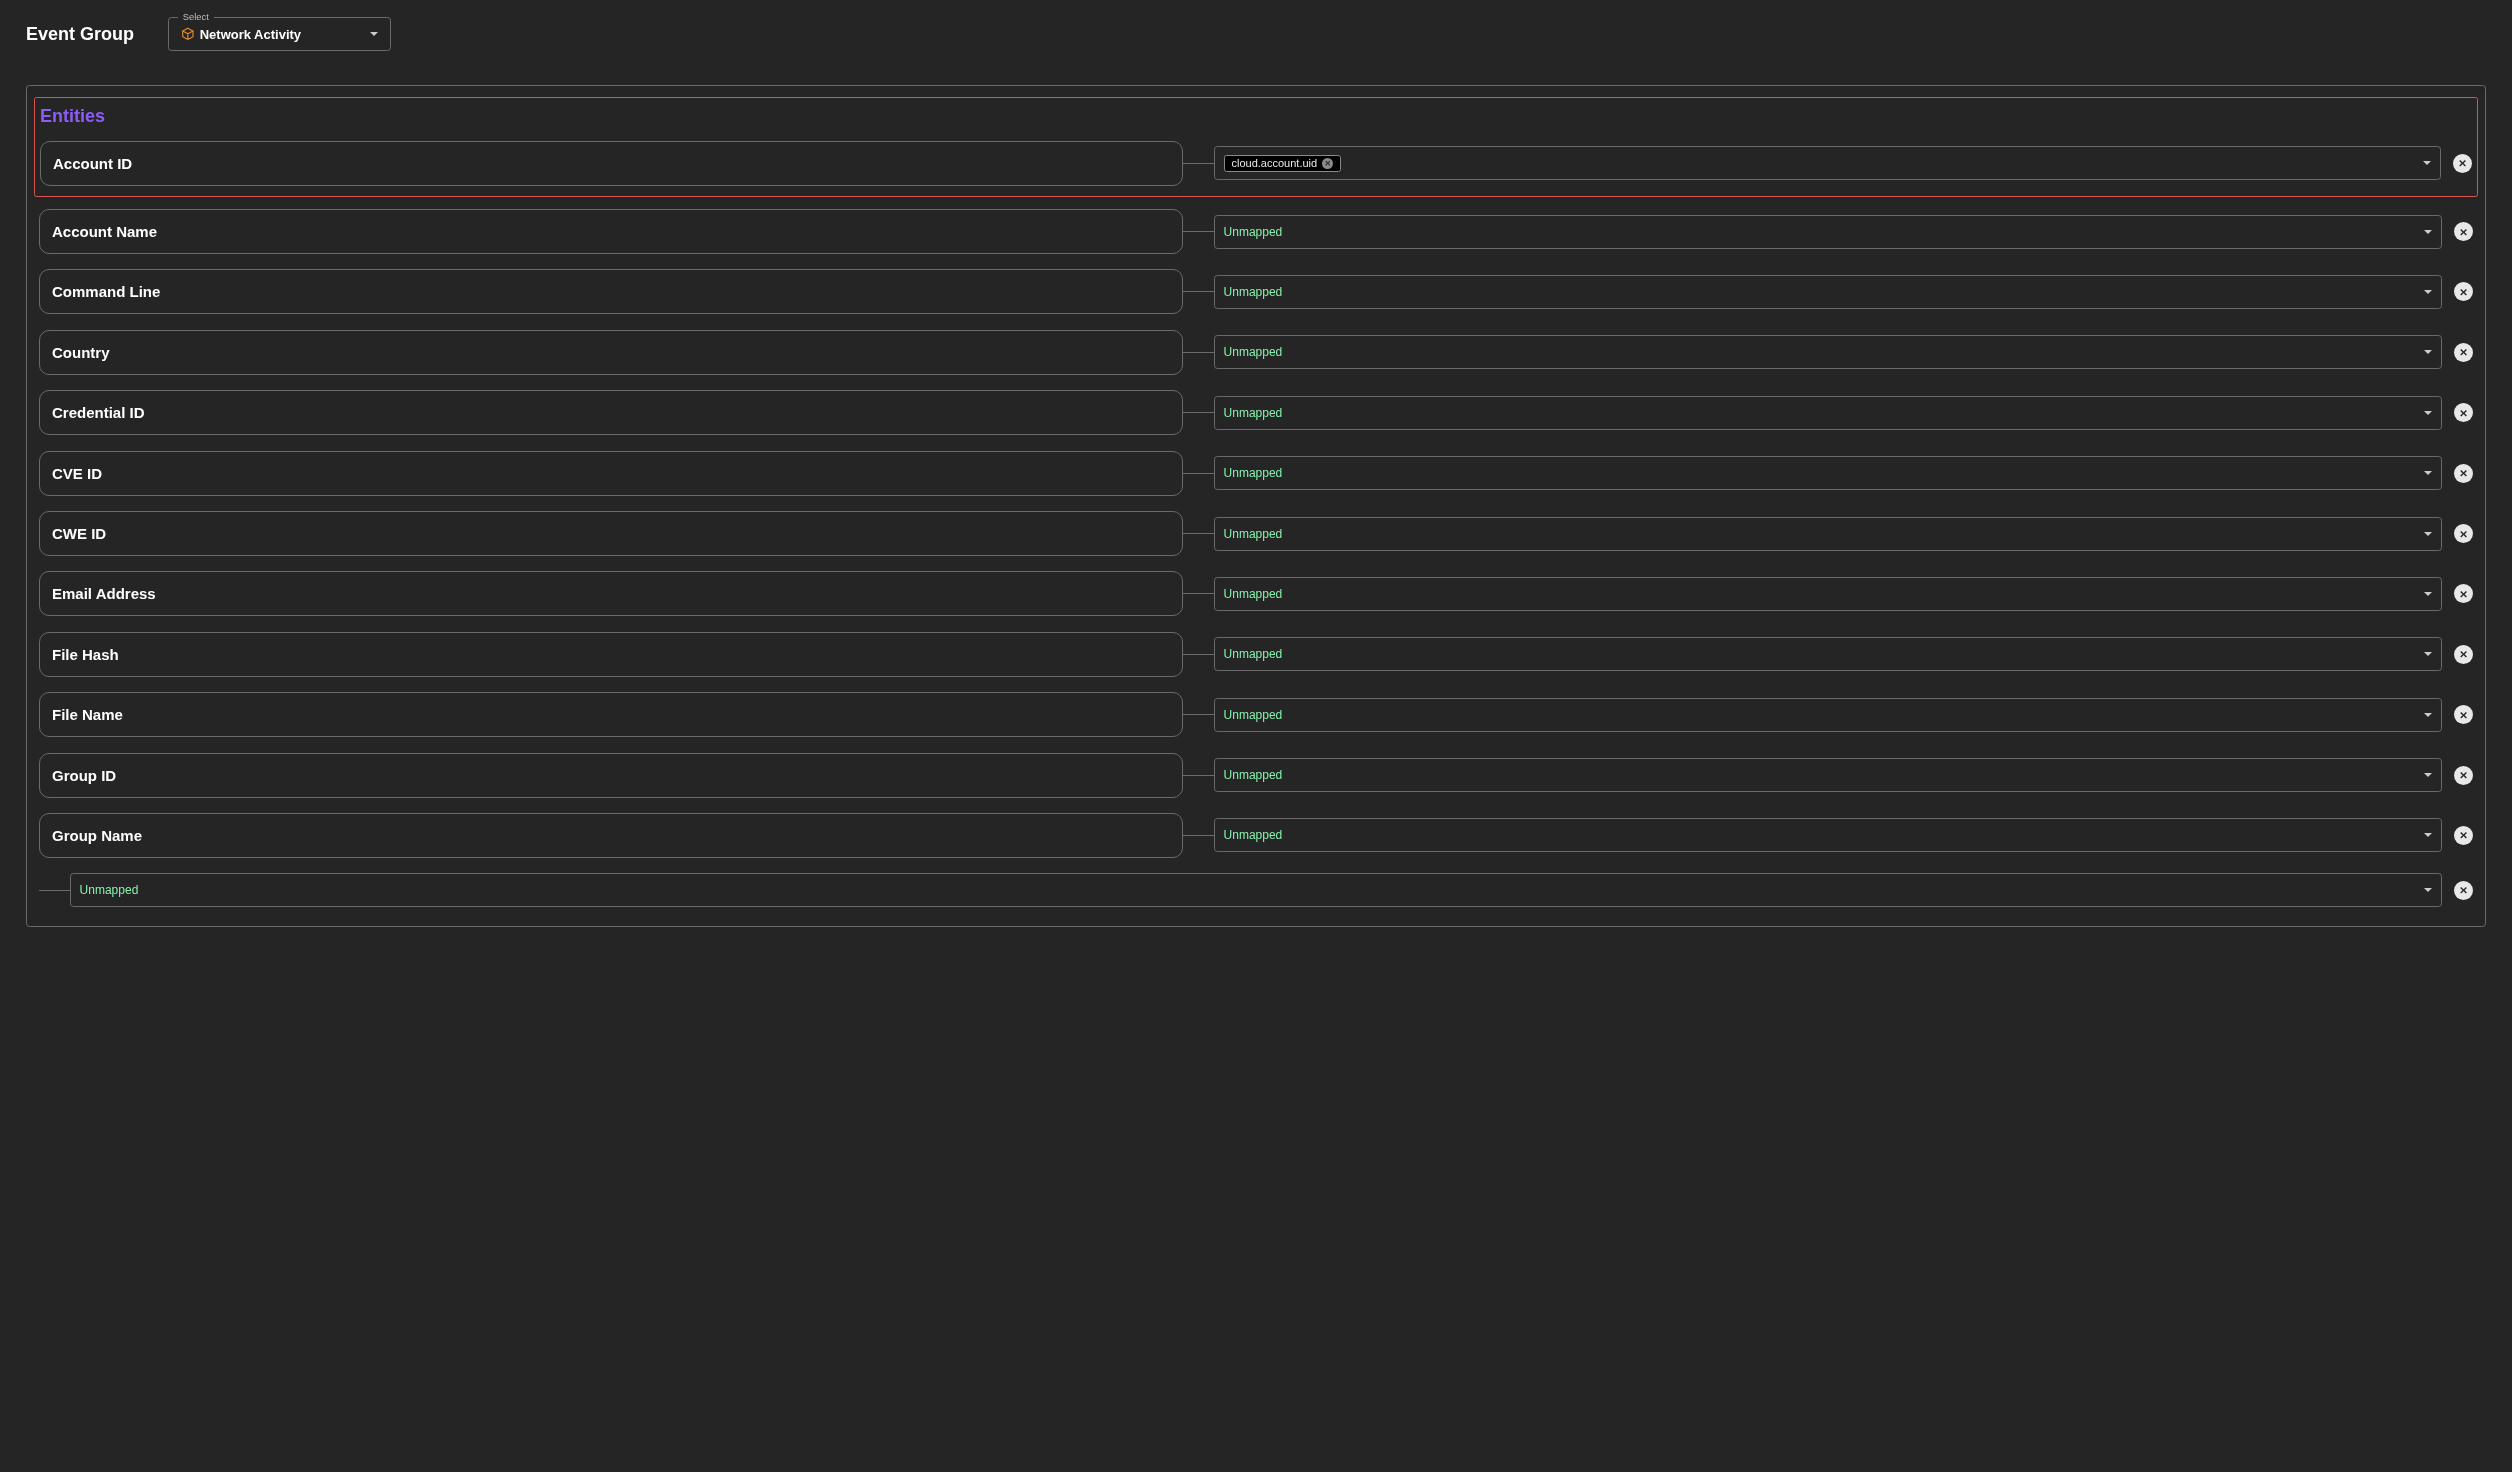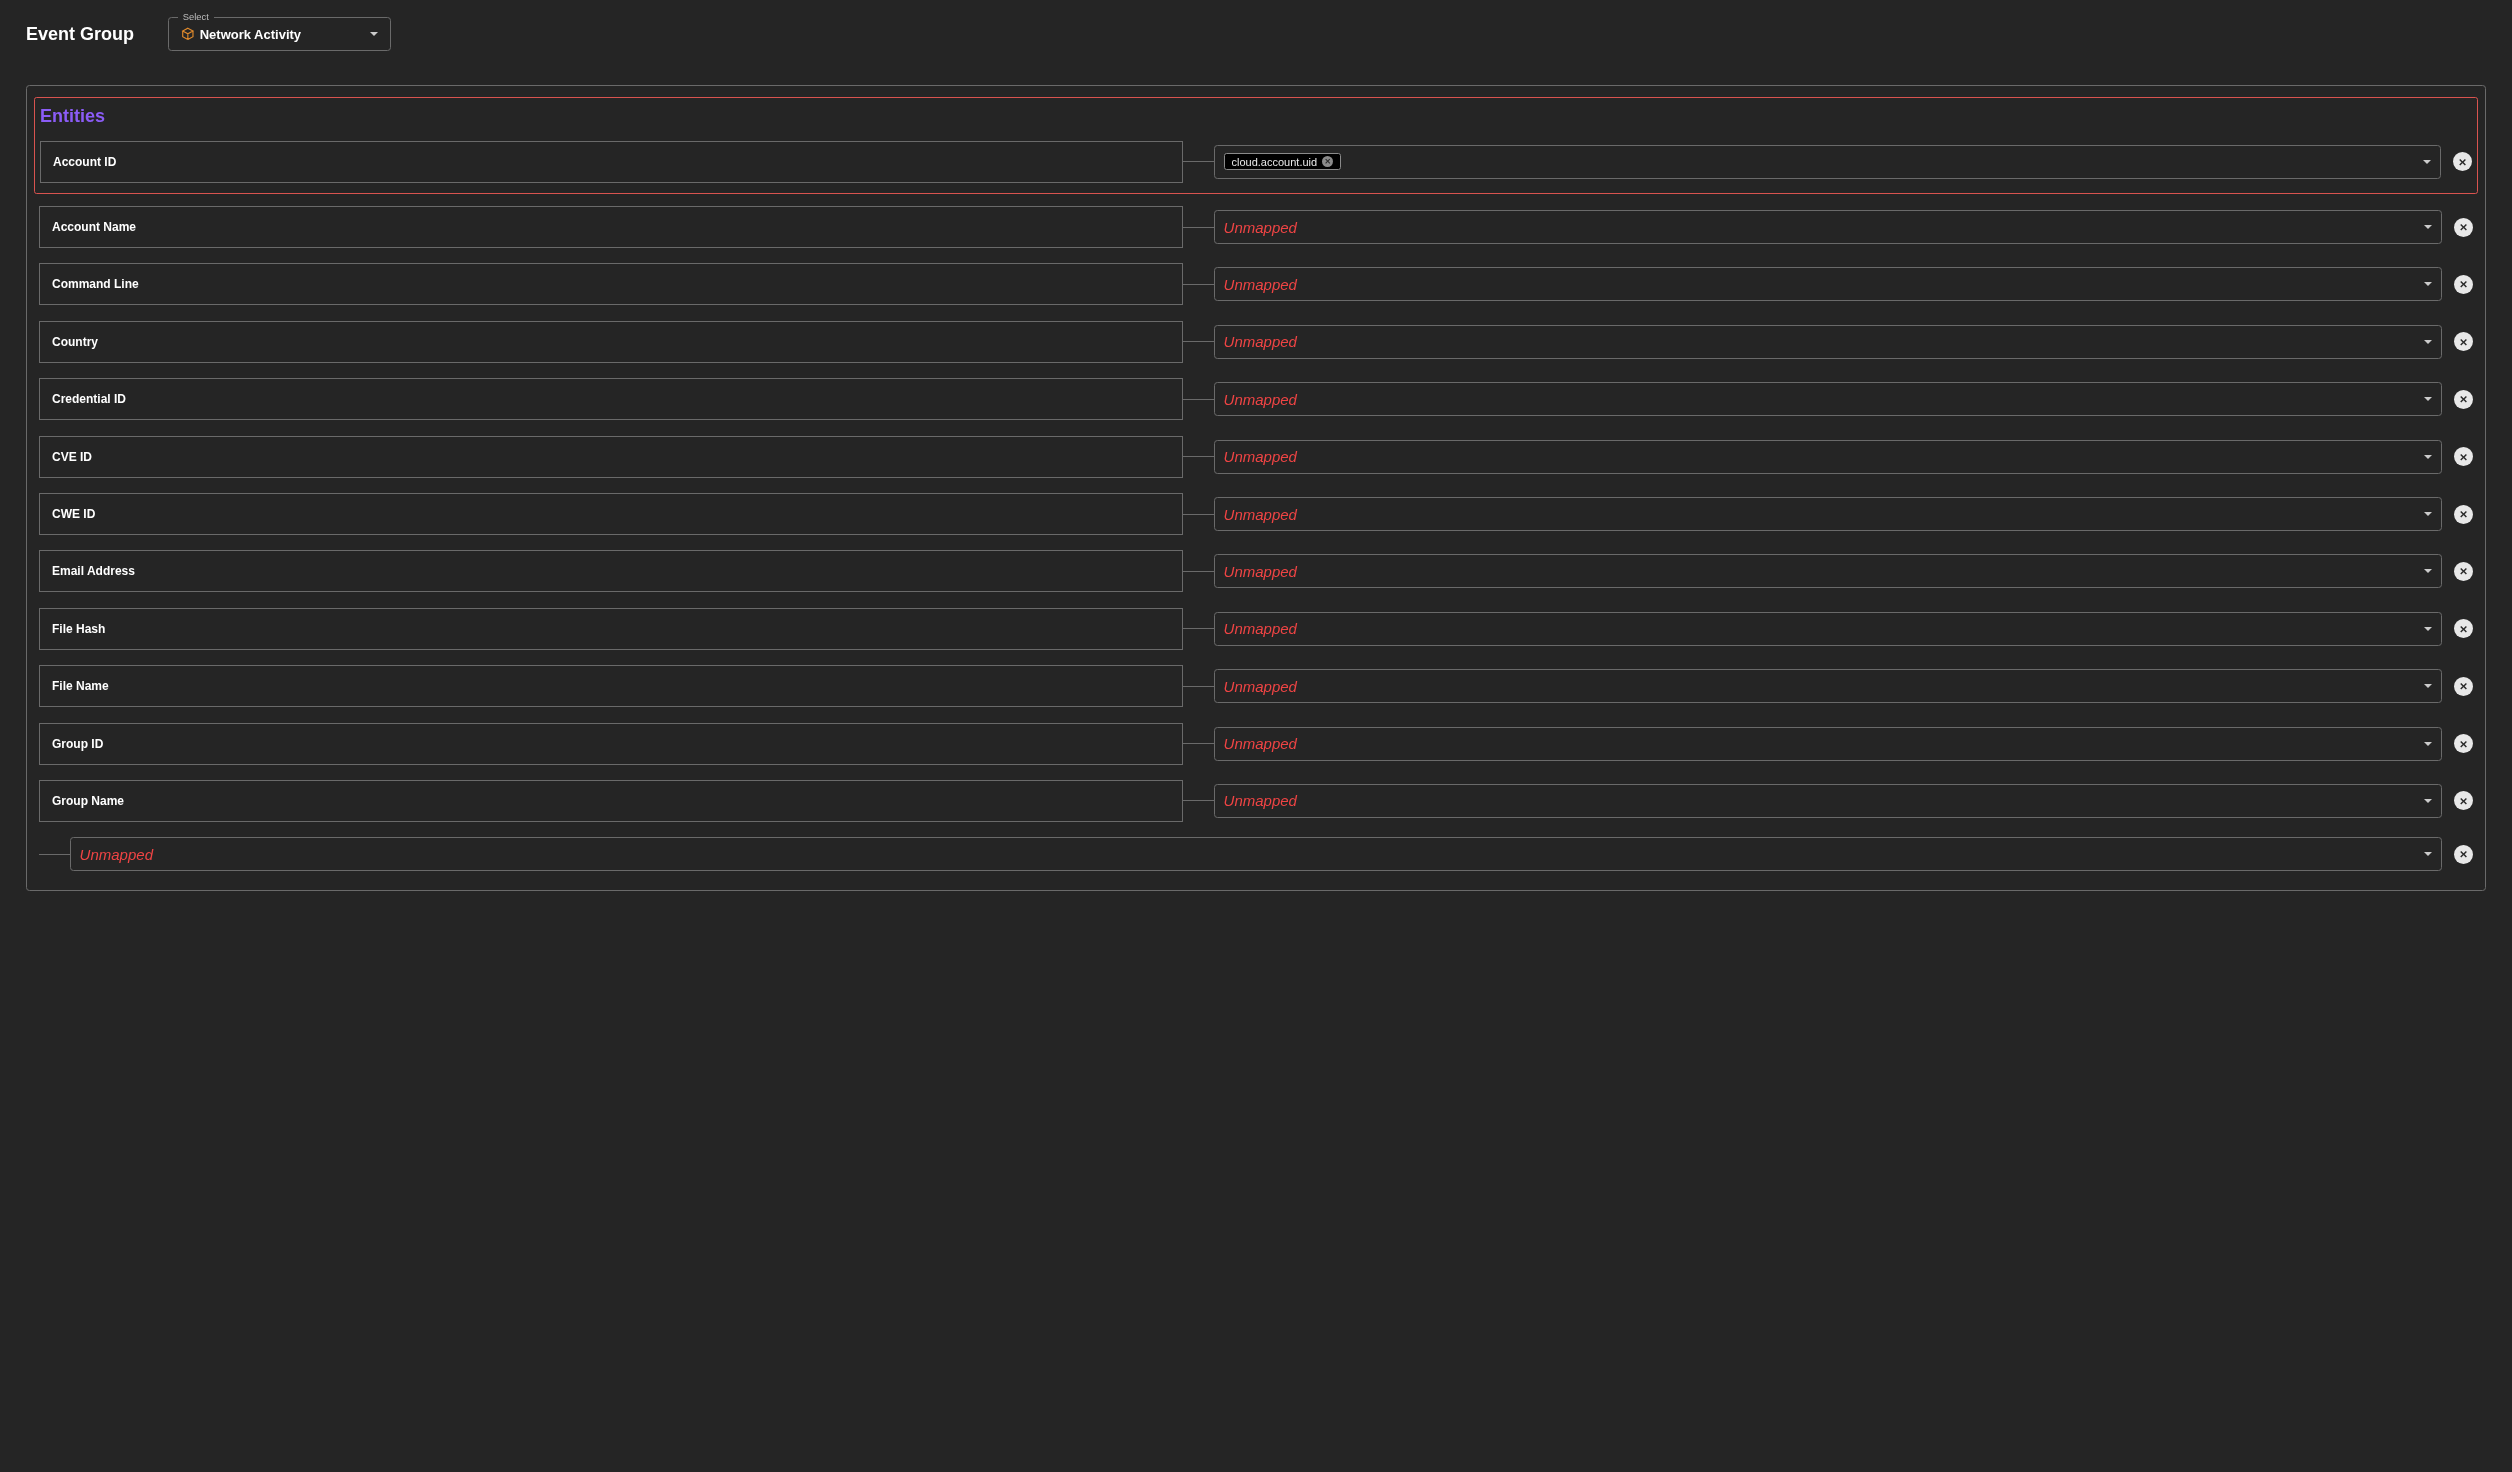--- a/index.html
+++ b/index.html
@@ -69,23 +69,23 @@
   .entity-row {
     display: flex;
     align-items: center;
     gap: 0;
     margin-bottom: 15.4px;
     position: relative;
   }
   .entity-label-box {
     flex: 0 0 47%;
     border: 0.9px solid #6a6a6a;
-    border-radius: 0;
+    border-radius: 10px;
     padding: 13px 12px;
-    font-size: 12px;
+    font-size: 15px;
     font-weight: 600;
     color: #fff;
     min-height: 34px;
     display:flex; align-items:center;
   }
   .connector {
     width: 31px;
     height: 0;
     border-top: 0.9px solid #6a6a6a;
     flex: 0 0 31px;
@@ -94,23 +94,22 @@
     flex: 1;
     border: 0.9px solid #6a6a6a;
     border-radius: 3.4px;
     padding: 6px 8.6px;
     min-height: 34px;
     display:flex;
     align-items:center;
     gap:6.9px;
   }
   .mapping-box .placeholder {
-    font-style: italic;
-    color: #ef4444;
-    font-size: 15px;
+    color: #86efac;
+    font-size: 12px;
     flex:1;
   }
   .chip {
     display:inline-flex;
     align-items:center;
     gap:5.1px;
     border: 0.9px solid #8a8a8a;
     border-radius: 2.6px;
     padding: 1.7px 6.9px;
     font-size: 11px;

